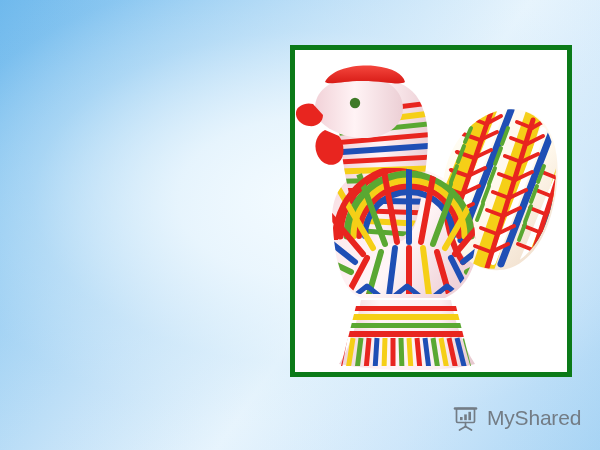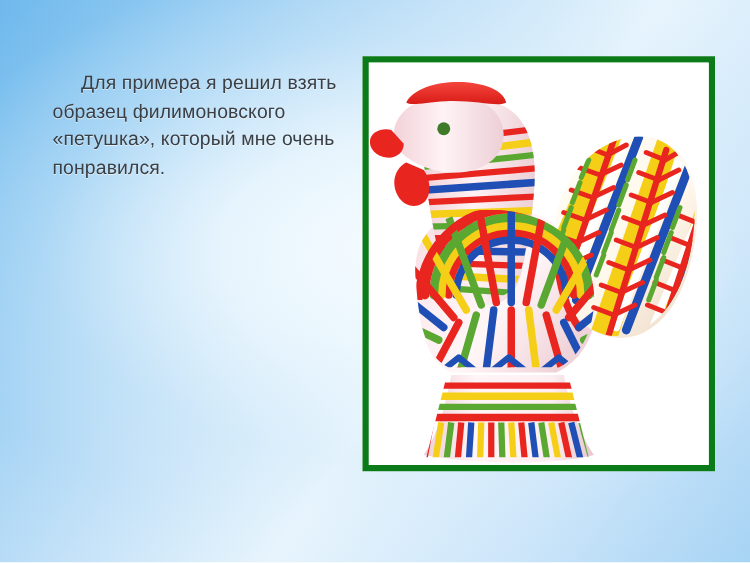--- a/index.html
+++ b/index.html
@@ -88,21 +88,20 @@
     font-family: "Liberation Sans", sans-serif;
     letter-spacing: -0.2px;
     white-space: nowrap;
   }
 </style>
 </head>
 <body>
 
 <div id="slide">
 
-  <div id="caption">  Для примера я решил взять образец филимоновского «петушка», который мне очень понравился.</div>
 
   <div id="picture-frame">
     <div id="picture-inner">
 
       <svg id="rooster-svg" viewBox="0 0 272 322" preserveAspectRatio="xMidYMid meet">
         <defs>
 
           <linearGradient id="bodyShade" x1="0" y1="0" x2="1" y2="0.6">
             <stop offset="0%" stop-color="#f6d9de"></stop>
             <stop offset="28%" stop-color="#fdecef"></stop>
@@ -377,14 +376,31 @@
               <line x1="162" y1="288" x2="170" y2="320" stroke="#1f4fb5"></line>
               <line x1="170" y1="288" x2="179" y2="320" stroke="#5aa832"></line>
             </g>
           </g>
         </g>
       </svg>
 
     </div>
   </div>
 
+  <div id="watermark">
+    <svg id="watermark-icon" viewBox="0 0 28 28">
+      <g fill="none" stroke="#737c85" stroke-width="1.7" stroke-linecap="round" stroke-linejoin="round">
+        <rect x="4.5" y="4.5" width="18" height="14" rx="1.2"></rect>
+        <line x1="3" y1="4.5" x2="24" y2="4.5" stroke-width="2.6"></line>
+        <line x1="13.5" y1="18.5" x2="13.5" y2="22.5"></line>
+        <line x1="13.5" y1="22.5" x2="7.5" y2="26"></line>
+        <line x1="13.5" y1="22.5" x2="19.5" y2="26"></line>
+      </g>
+      <g fill="#737c85">
+        <rect x="8" y="13" width="2.6" height="3.2"></rect>
+        <rect x="12.2" y="10.4" width="2.6" height="5.8"></rect>
+        <rect x="16.4" y="7.8" width="2.6" height="8.4"></rect>
+      </g>
+    </svg>
+    <span id="watermark-text">MyShared</span>
+  </div>
 
 </div>
 
 </body></html>

